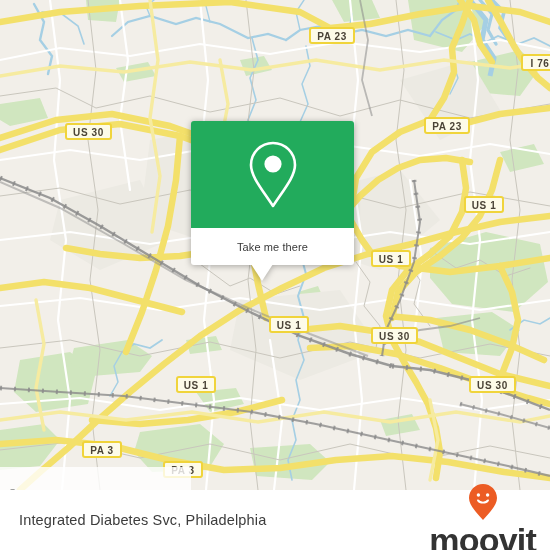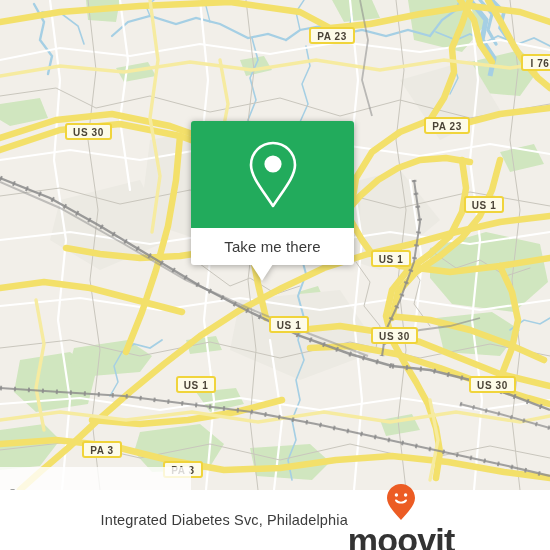--- a/index.html
+++ b/index.html
@@ -58,41 +58,41 @@
     display: flex; align-items: center; justify-content: center;
   }
   #popup-head svg { display:block; }
   #popup-body {
     height: 37px;
     background: #ffffff;
     border-radius: 0 0 3px 3px;
     display: flex; align-items: center; justify-content: center;
   }
   #popup-label {
-    font-size: 15px;
+    font-size: 11px;
     color: #3a3a3a;
     letter-spacing: 0.1px;
   }
   #popup-tail {
     position: absolute;
     left: 60px; top: 143px;
     width: 0; height: 0;
     border-left: 11px solid transparent;
     border-right: 11px solid transparent;
     border-top: 17px solid #ffffff;
   }
 
   
   #footer {
     position: absolute;
     left: 0; top: 490px;
     width: 550px; height: 60px;
     background: #ffffff;
     display: flex; align-items: center;
-    justify-content: center;
+    justify-content: space-between;
     z-index: 60;
   }
   #footer-title {
     margin-left: 19px;
     font-size: 14.5px;
     color: #3c3c3c;
     letter-spacing: 0.15px;
     white-space: nowrap;
   }
   #brand {

